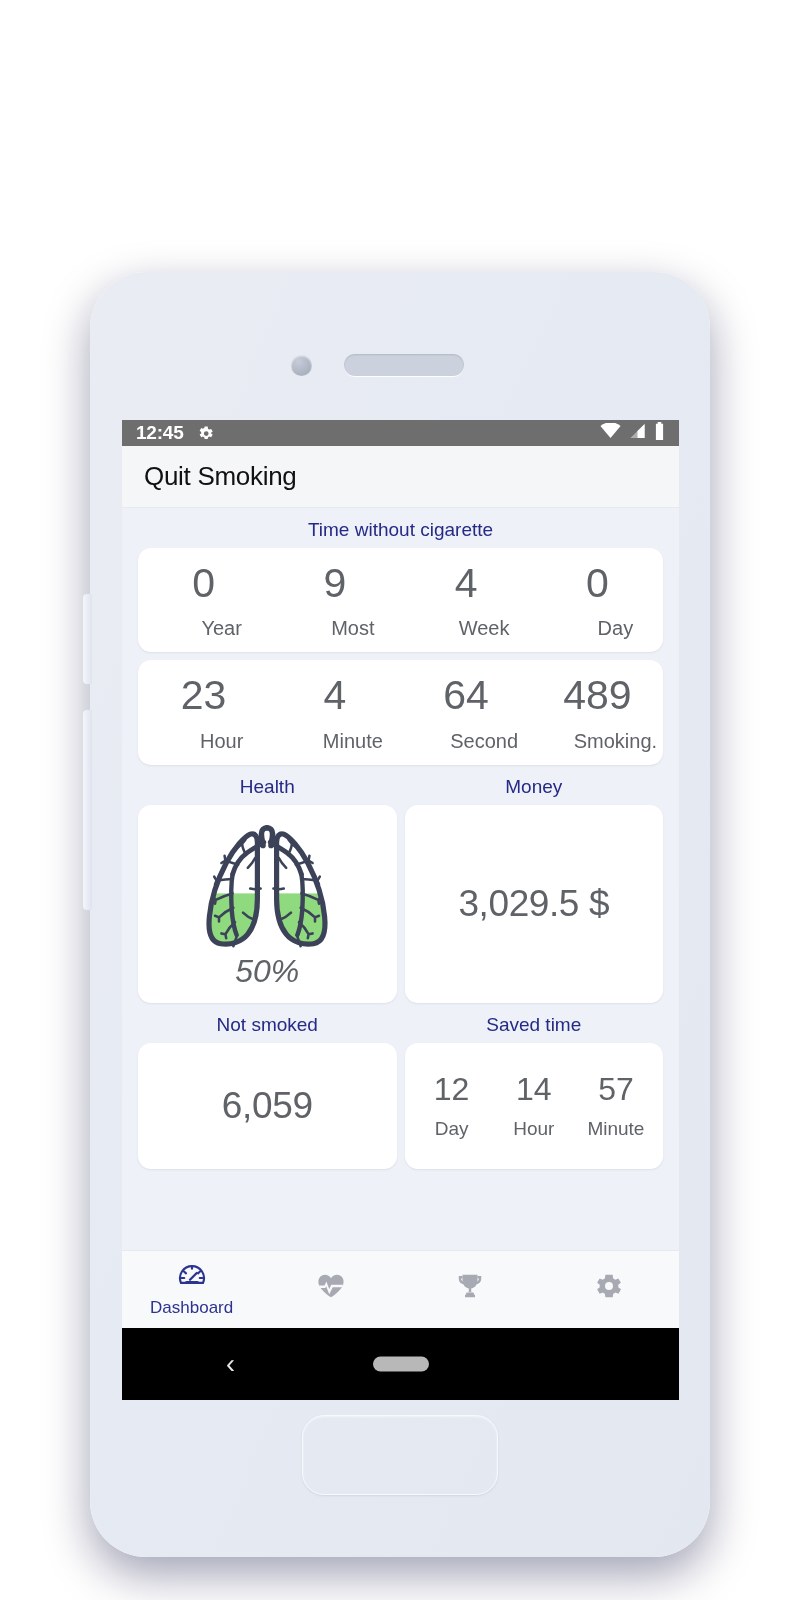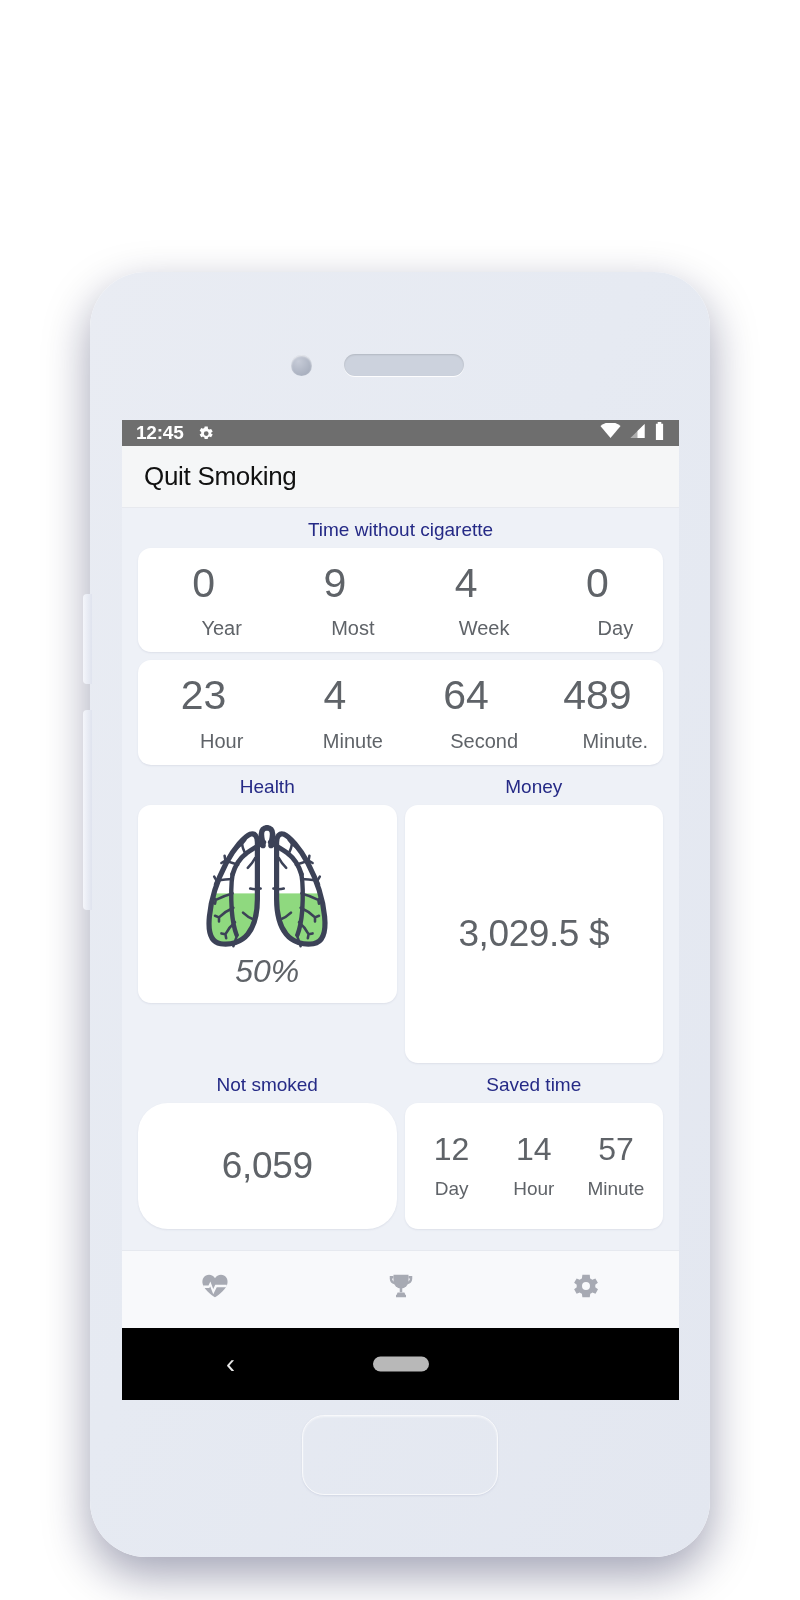--- a/index.html
+++ b/index.html
@@ -193,37 +193,36 @@
   }
   .lungs { width: 160px; height: 132px; display: block; }
   .health-pct {
     font-size: 32px;
     color: #5f6368;
     margin-top: -2px;
     font-style: italic;
   }
 
   .money-card {
-    height: 258px;
+    height: 198px;
     display: flex;
     align-items: center;
     justify-content: center;
   }
   .money-val {
     font-size: 37px;
     color: #5f6368;
     letter-spacing: -0.4px;
   }
 
   .notsmoked-card {
     height: 126px;
     display: flex;
     align-items: center;
     justify-content: center;
-    border-radius: 30px;
   }
   .notsmoked-val {
     font-size: 37px;
     color: #5f6368;
     letter-spacing: -0.3px;
   }
 
   .savedtime-card {
     height: 126px;
     display: flex;
@@ -367,21 +366,21 @@
         <div class="tcell">
           <div class="num">4</div>
           <div class="lbl">Minute</div>
         </div>
         <div class="tcell">
           <div class="num">64</div>
           <div class="lbl">Second</div>
         </div>
         <div class="tcell">
           <div class="num">489</div>
-          <div class="lbl">Minute.</div>
+          <div class="lbl">Smoking.</div>
         </div>
       </div>
 
       <div class="grid2">
         <div class="col">
           <div class="section-label">Health</div>
           <div class="card health-card">
             <svg class="lungs" viewBox="0 0 200 165">
               <defs>
                 <clipPath id="lungclip">
@@ -465,20 +464,32 @@
               <div class="num">57</div>
               <div class="lbl">Minute</div>
             </div>
           </div>
         </div>
       </div>
 
     </div>
 
     <div class="bottomnav">
+      <div class="navitem active">
+        <span>
+          <svg width="30" height="30" viewBox="0 0 24 24" fill="none" stroke="#2c3390" stroke-width="1.7">
+            <path d="M3.2 17.5a9.6 9.6 0 1 1 17.6 0" stroke-linecap="round"></path>
+            <path d="M3.2 17.5h4M16.8 17.5h4" stroke-linecap="round"></path>
+            <path d="M12 4v2.2M5.6 8.4l1.6 1.5M18.4 8.4l-1.6 1.5M3.6 13.6h2.2M20.4 13.6h-2.2" stroke-linecap="round"></path>
+            <path d="M15.8 9.6 10.4 15" stroke-linecap="round" stroke-width="1.9"></path>
+            <path d="M7.6 17.2h8.8" stroke-linecap="round" stroke-width="2.4"></path>
+          </svg>
+        </span>
+        <span class="navlabel">Dashboard</span>
+      </div>
       <div class="navitem inactive">
         <span>
           <svg width="30" height="30" viewBox="0 0 24 24" fill="#a7aab3">
             <path d="M12 21s-8.4-5.3-9.8-10.5C1 6.2 3.8 3 7.2 3 9.3 3 11 4.2 12 5.8 13 4.2 14.7 3 16.8 3 20.2 3 23 6.2 21.8 10.5 20.4 15.7 12 21 12 21Z"></path>
             <path d="M2.6 11.6h4.2l1.5-3.2 2.3 6 1.6-3.4h9.2v1.9h-8l-2.8 5.6-2.4-6.2-.8 1.2H2.6Z" fill="#f8f9fb"></path>
           </svg>
         </span>
         <span class="navlabel"></span>
       </div>
       <div class="navitem inactive">

